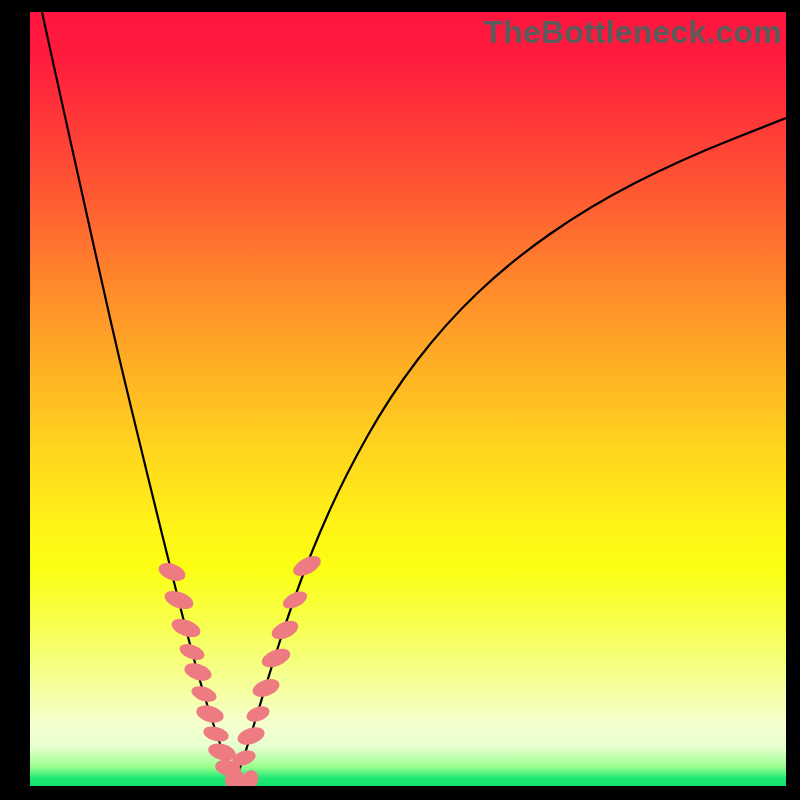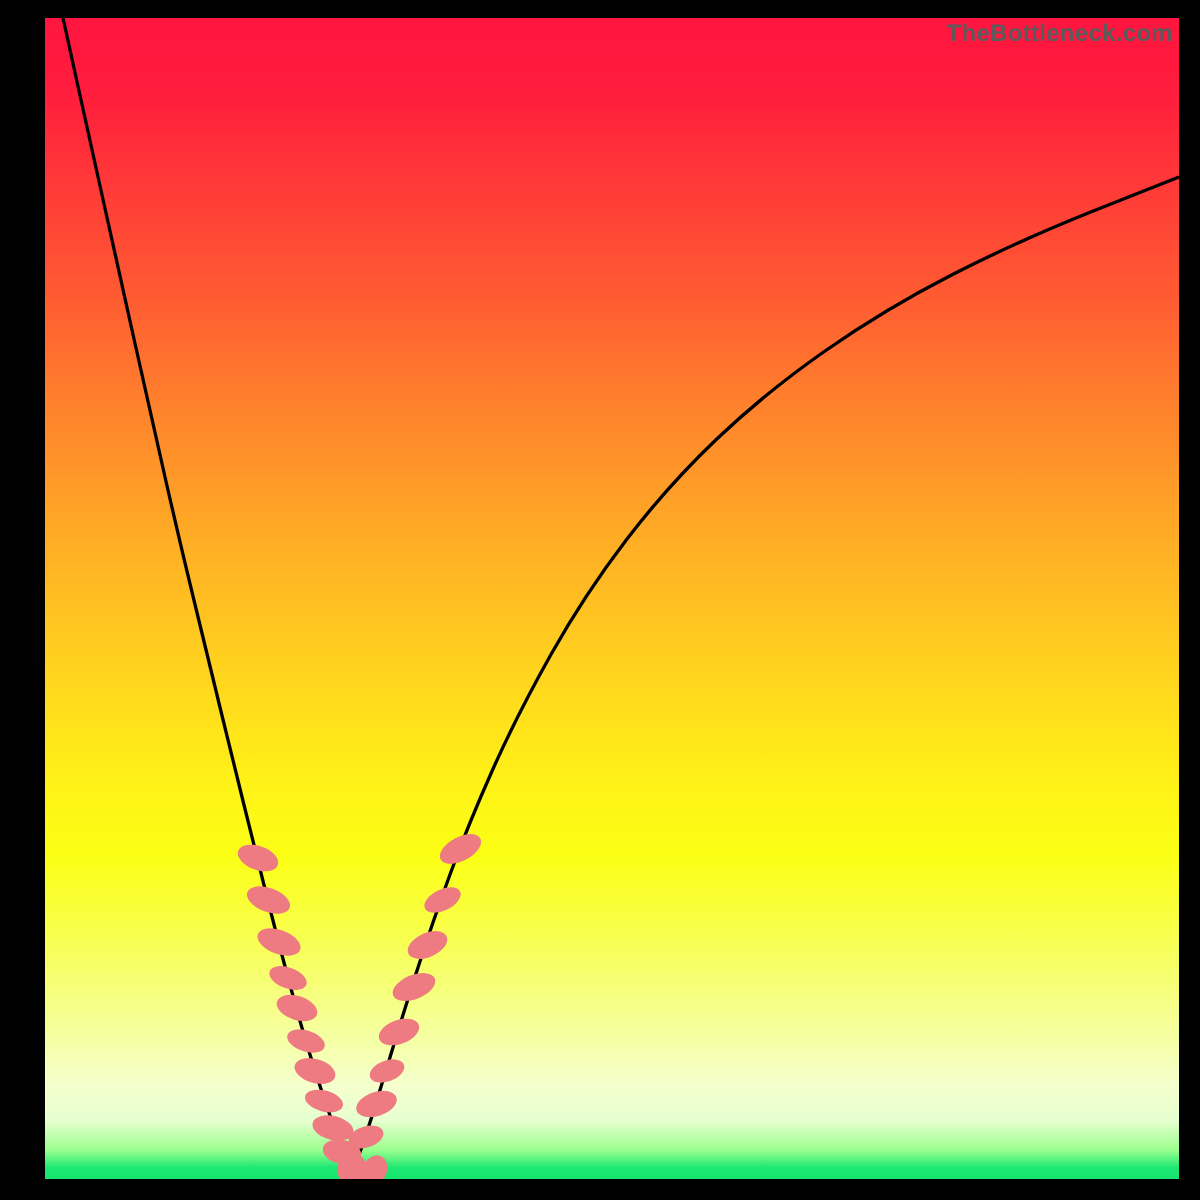--- a/index.html
+++ b/index.html
@@ -34,21 +34,21 @@
       #e6ffcf 95%,
       #9cff8e 97.5%,
       #1fe873 99%,
       #14e36c 100%
     );
   }
   .watermark {
     position: absolute;
     top: 14px;
     right: 18px;
-    font-size: 16px;
+    font-size: 32px;
     font-weight: 600;
     color: #5b5b5b;
     letter-spacing: 0.2px;
     z-index: 10;
   }
   svg.curves {
     position: absolute;
     left: 0;
     top: 0;
     width: 756px;

